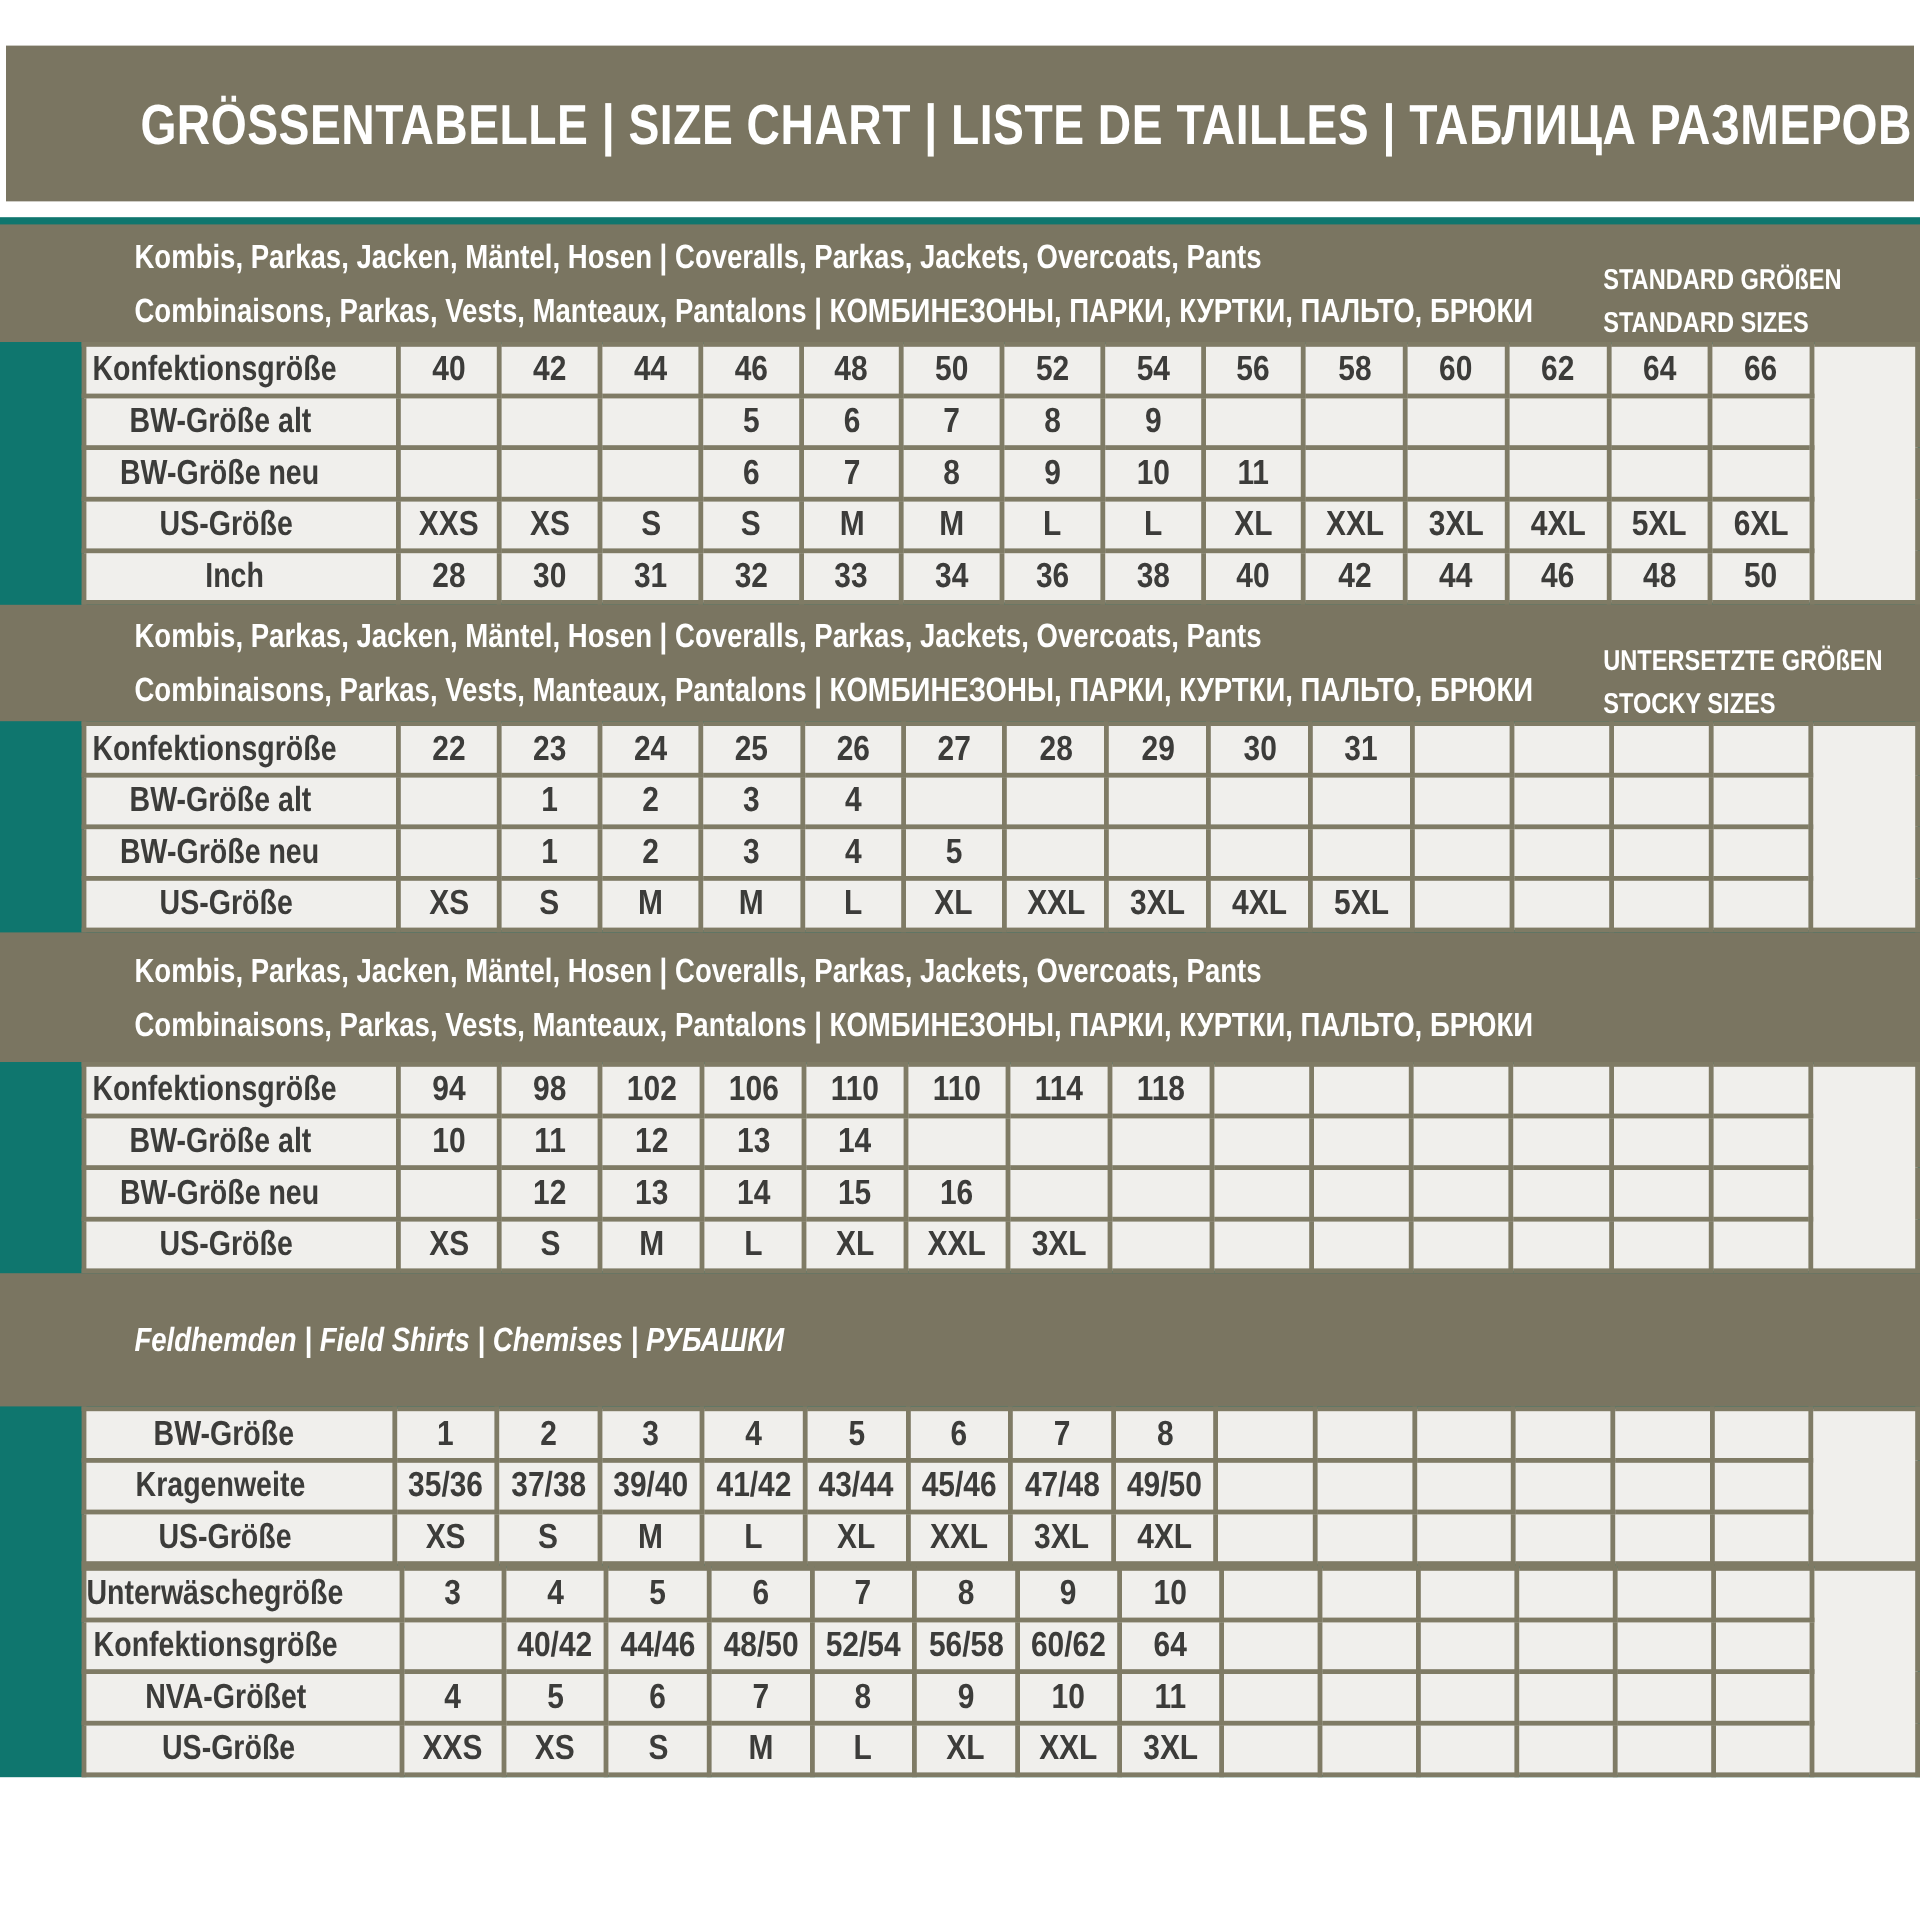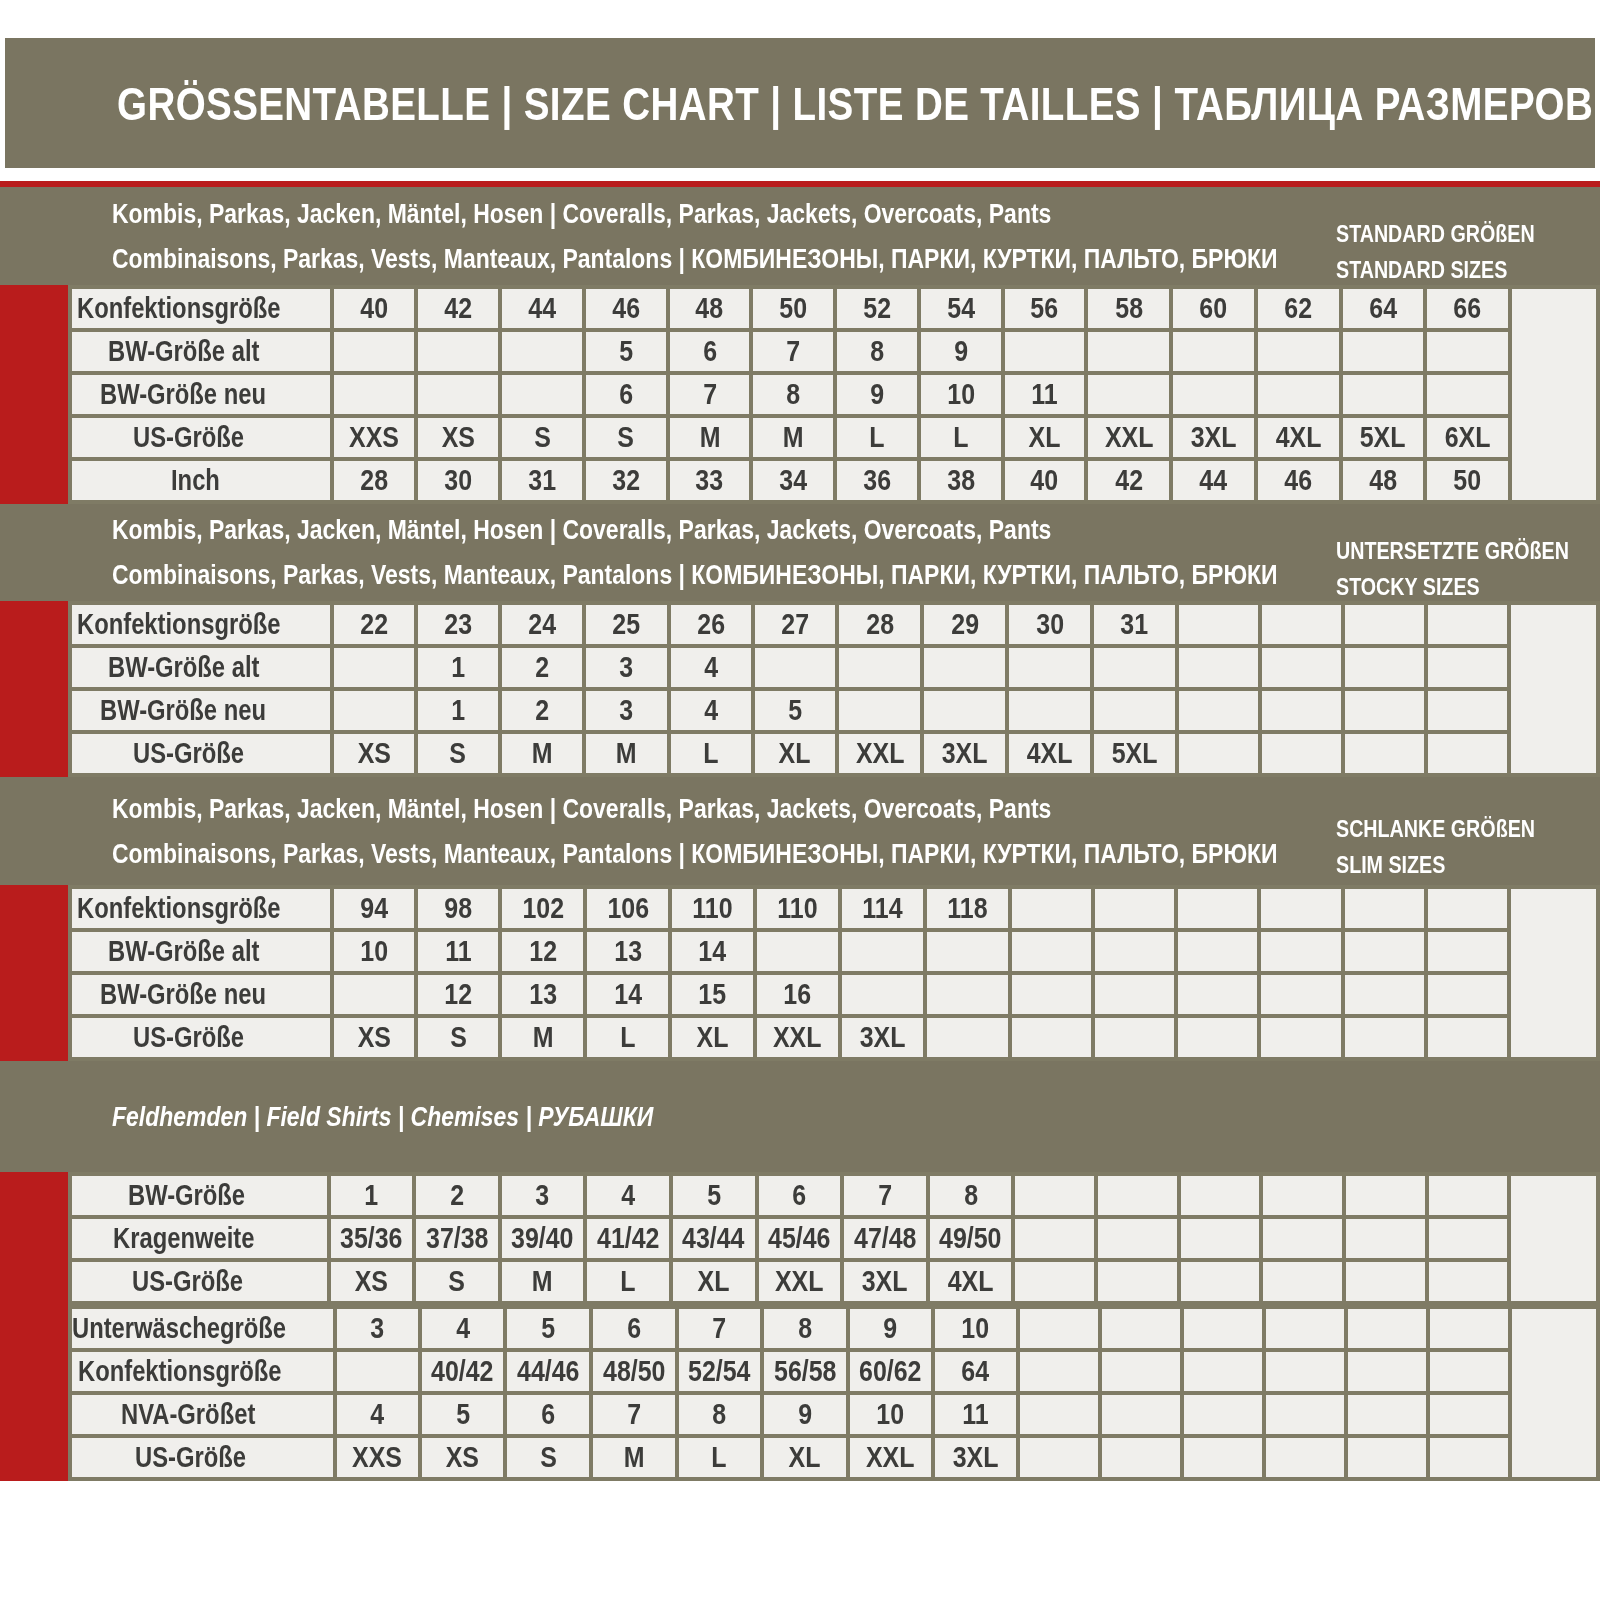--- a/index.html
+++ b/index.html
@@ -5,21 +5,21 @@
   html,body{margin:0;padding:0;background:#ffffff;}
   body{width:1600px;height:1600px;overflow:hidden;
        font-family:"Liberation Sans","DejaVu Sans",sans-serif;
        font-stretch:condensed;font-weight:bold;color:#3c3c3a;}
 
   .top-margin{height:38px;background:#ffffff;}
   .header-band{height:130px;margin:0 5px;background:#7a7561;display:flex;align-items:center;}
   .page-title{color:#ffffff;font-size:47px;letter-spacing:.5px;padding-left:112px;white-space:nowrap;}
   .white-gap{height:13px;background:#ffffff;}
 
-  .content{background:#b91c1c;padding-top:6px;}
+  .content{background:#0f766e;padding-top:6px;}
 
   .section{position:relative;}
   .band{position:relative;background:#7a7561;display:flex;flex-direction:column;
         justify-content:center;row-gap:17px;}
   .section:nth-of-type(1) .band{height:98px;}
   .section:nth-of-type(2) .band{height:97px;}
   .section:nth-of-type(3) .band{height:108px;}
   .section:nth-of-type(4) .band{height:111px;font-style:italic;}
   .section:nth-of-type(5) .band{height:92px;}
   .band-line{color:#ffffff;font-size:28px;padding-left:112px;white-space:nowrap;line-height:1;}
@@ -231,24 +231,20 @@
               <td class="data-cell"></td>
               <td class="data-cell"></td>
             </tr>
           </tbody>
         </table>
       </div>
       <div class="section">
         <div class="band">
           <div class="band-line"><span class="cond">Kombis, Parkas, Jacken, Mäntel, Hosen | Coveralls, Parkas, Jackets, Overcoats, Pants</span></div>
           <div class="band-line"><span class="cond">Combinaisons, Parkas, Vests, Manteaux, Pantalons | КОМБИНЕЗОНЫ, ПАРКИ, КУРТКИ, ПАЛЬТО, БРЮКИ</span></div>
-          <div class="side-label">
-            <div><span class="cond">SCHLANKE GRÖßEN</span></div>
-            <div><span class="cond">SLIM SIZES</span></div>
-          </div>
         </div>
         <table class="size-table">
           <tbody>
             <tr>
               <td class="label-cell"><span class="cond">Konfektionsgröße</span></td>
               <td class="data-cell"><span class="cond-c">94</span></td>
               <td class="data-cell"><span class="cond-c">98</span></td>
               <td class="data-cell"><span class="cond-c">102</span></td>
               <td class="data-cell"><span class="cond-c">106</span></td>
               <td class="data-cell"><span class="cond-c">110</span></td>

